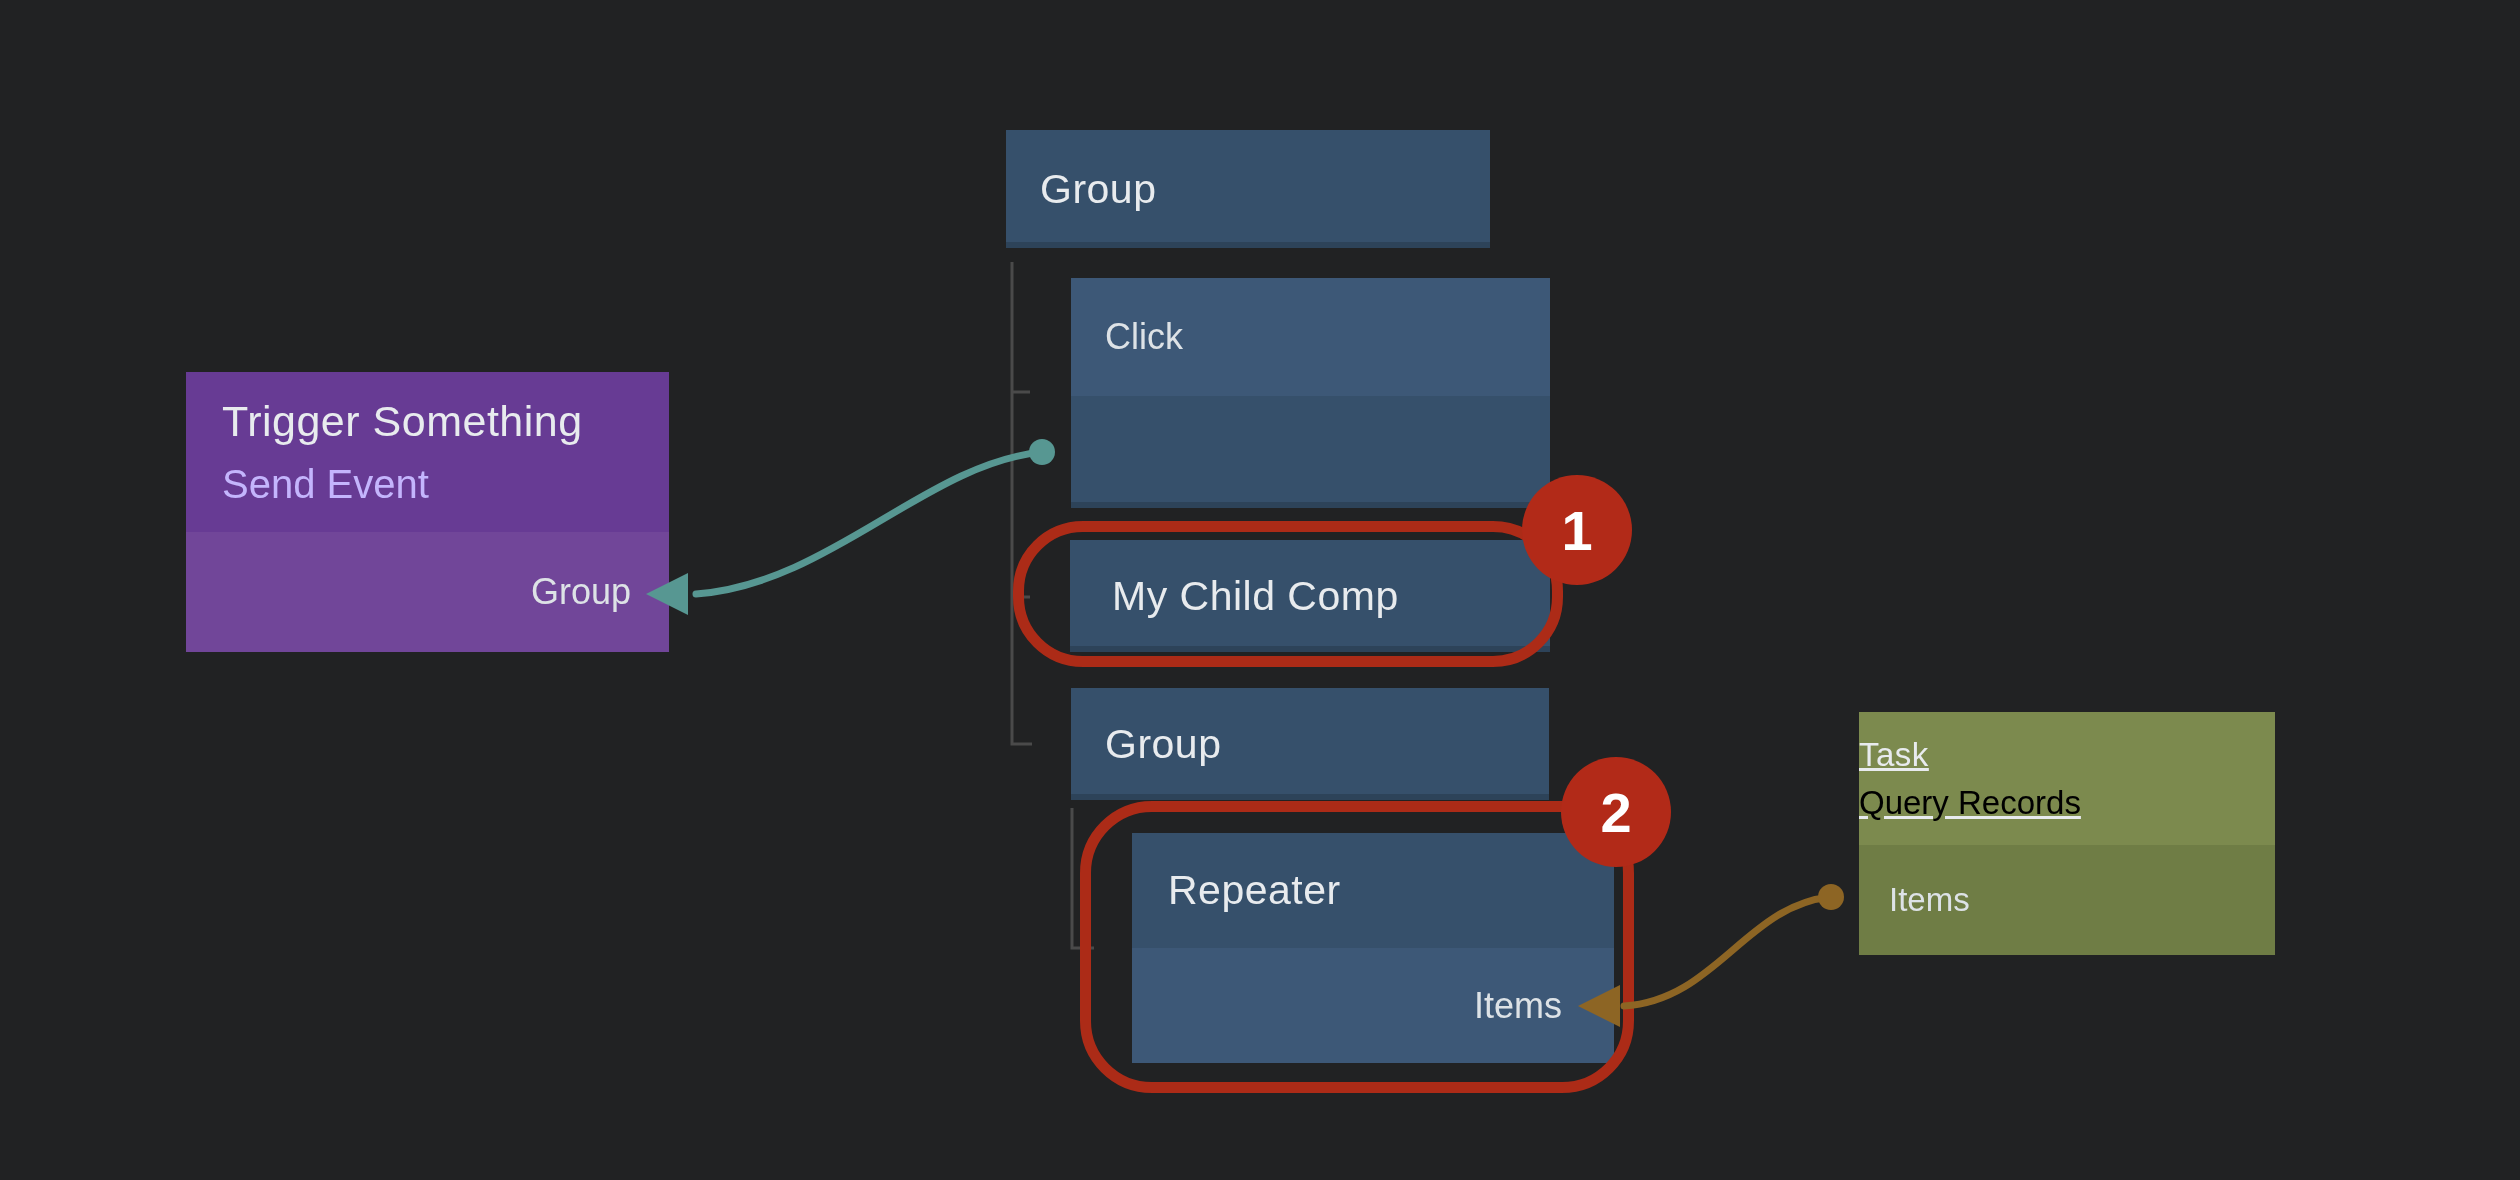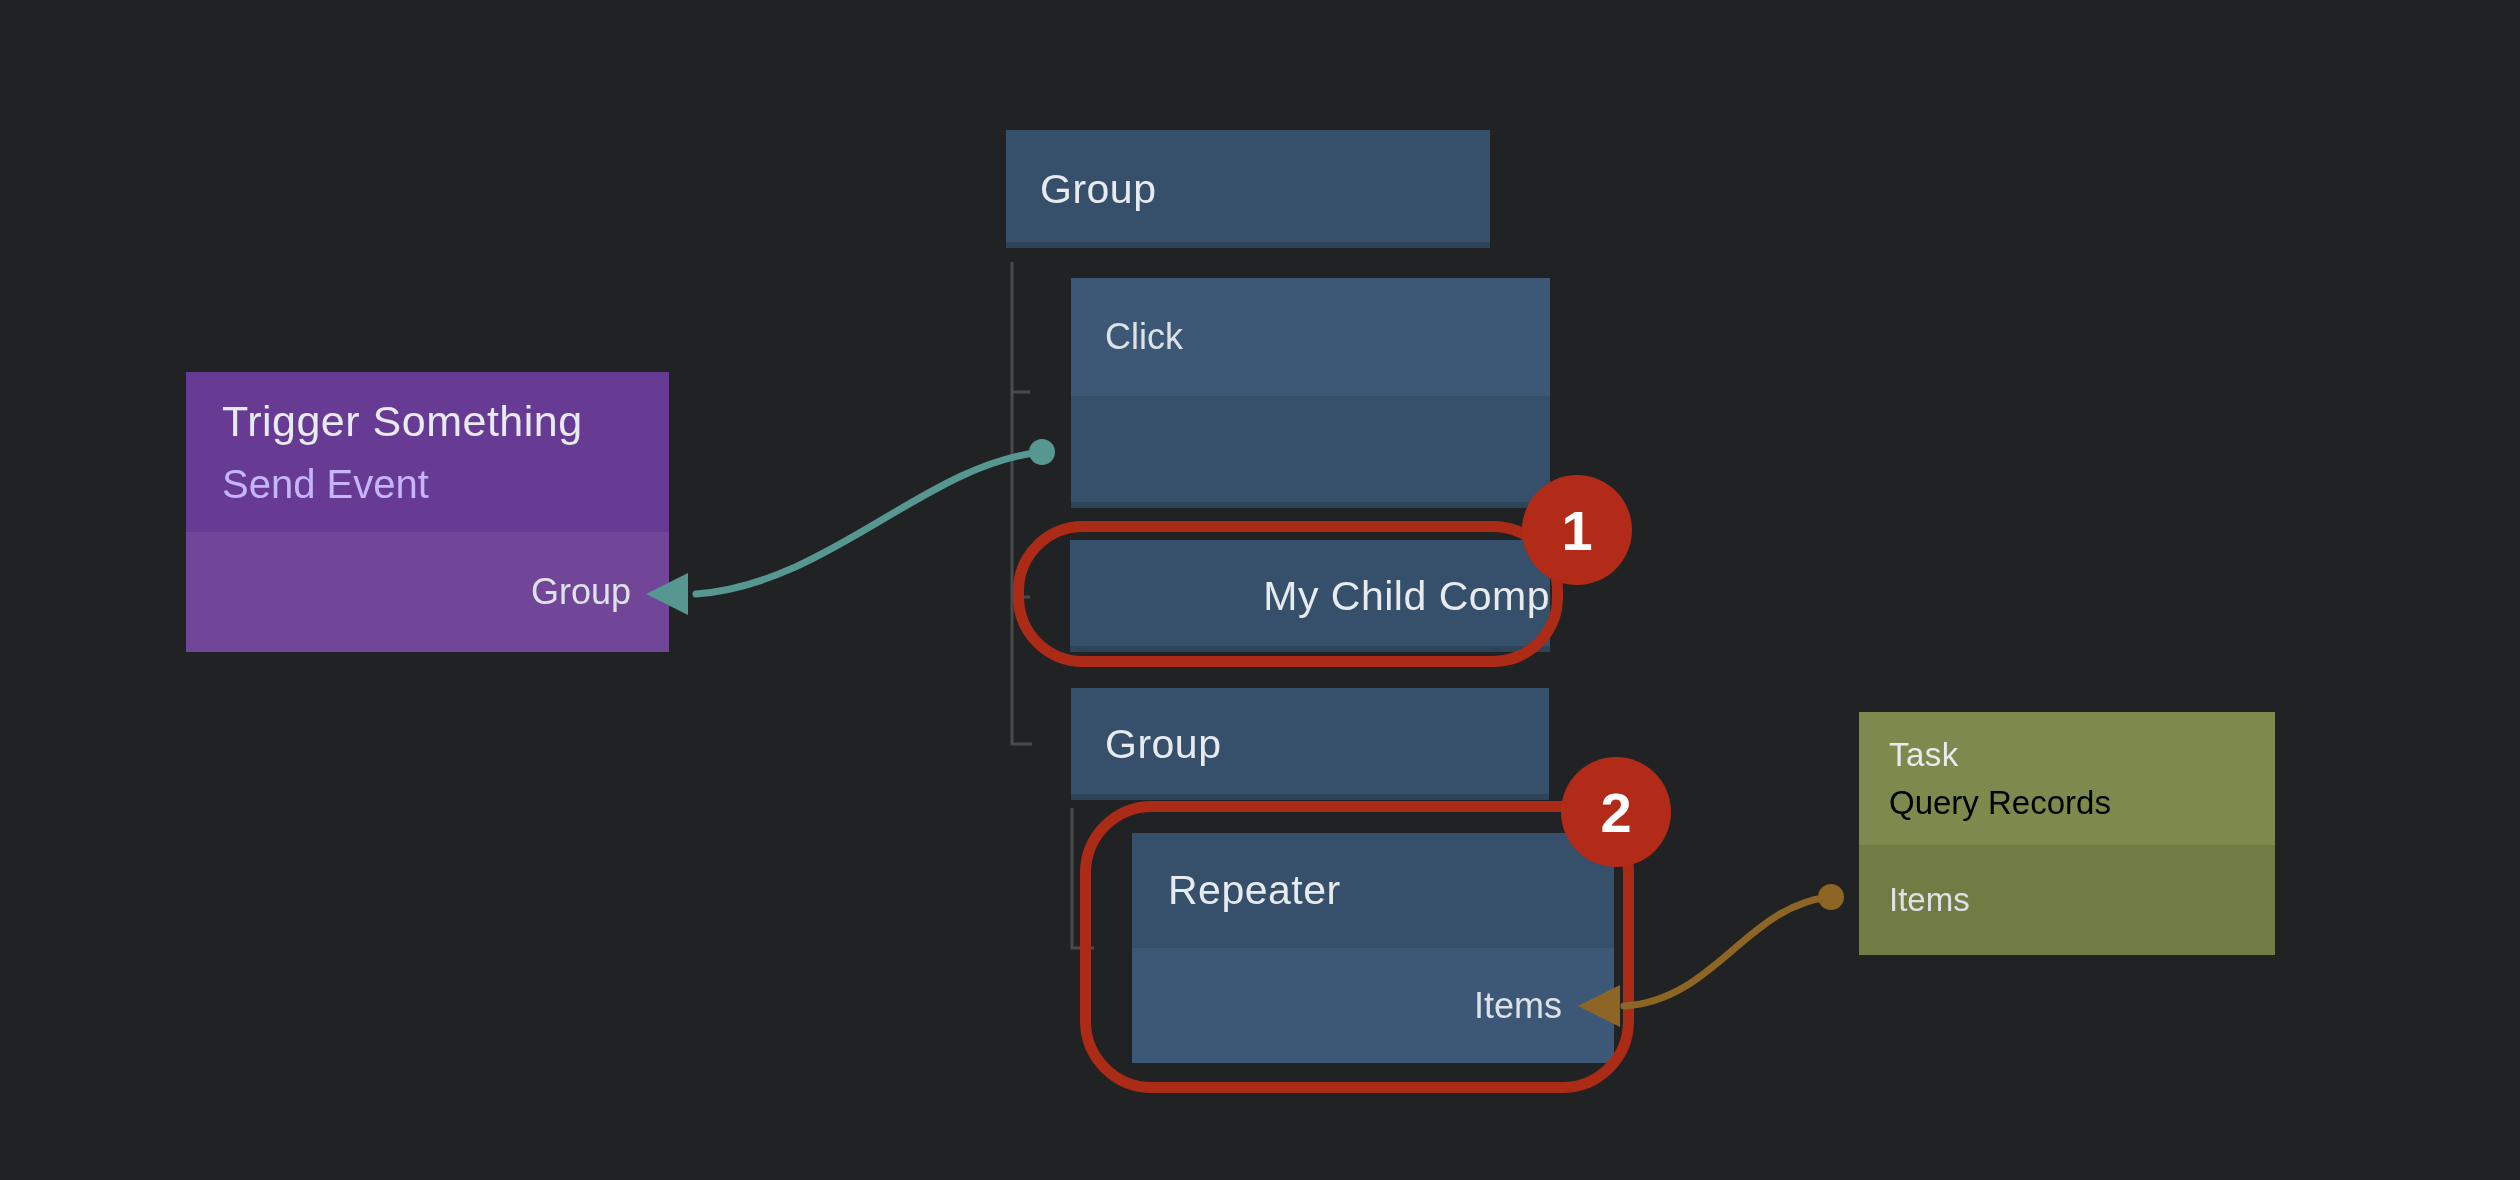--- a/index.html
+++ b/index.html
@@ -42,21 +42,21 @@
 
   
   #node-trigger{background:#673b94;}
   #node-trigger .node-header{height:160px;padding-left:36px;gap:16px;}
   #node-trigger .node-title{font-size:43px;}
   #node-trigger .node-subtitle{font-size:40px;color:#c4b5fd;}
   #node-trigger .node-body{background:#714699;height:120px;justify-content:flex-end;padding-right:38px;}
 
   
   #node-task{background:#7c8a4e;}
-  #node-task .node-header{height:133px;padding-left:30px;gap:10px;}
+  #node-task .node-header{height:133px;gap:10px;text-decoration:underline;}
   #node-task .node-title{font-size:33px;}
   #node-task .node-subtitle{font-size:33px;color:#000000;}
   #node-task .node-body{background:#6f7d45;height:110px;padding-left:30px;}
   #node-task .port-label{font-size:33px;}
 
   
   .ring{
     position:absolute;z-index:2;
     border:11px solid #ac2b17;border-radius:70px;
     box-sizing:border-box;
@@ -99,21 +99,21 @@
     <div class="node-header">
       <span class="node-title">Trigger Something</span>
       <span class="node-subtitle">Send Event</span>
     </div>
     <div class="node-body">
       <span class="port-label">Group</span>
     </div>
   </div>
 
   <div class="node blue" id="node-mychild" style="left:1042px;top:540px;width:480px;height:112px;">
-    <div class="node-header" style="height:112px;padding-left:42px;text-align:right;">
+    <div class="node-header" style="height:112px;padding-left:42px;">
       <span class="node-title">My Child Comp</span>
     </div>
   </div>
 
   <div class="node blue" id="node-group2" style="left:1043px;top:688px;width:478px;height:112px;">
     <div class="node-header" style="height:112px;padding-left:34px;">
       <span class="node-title">Group</span>
     </div>
   </div>
 

